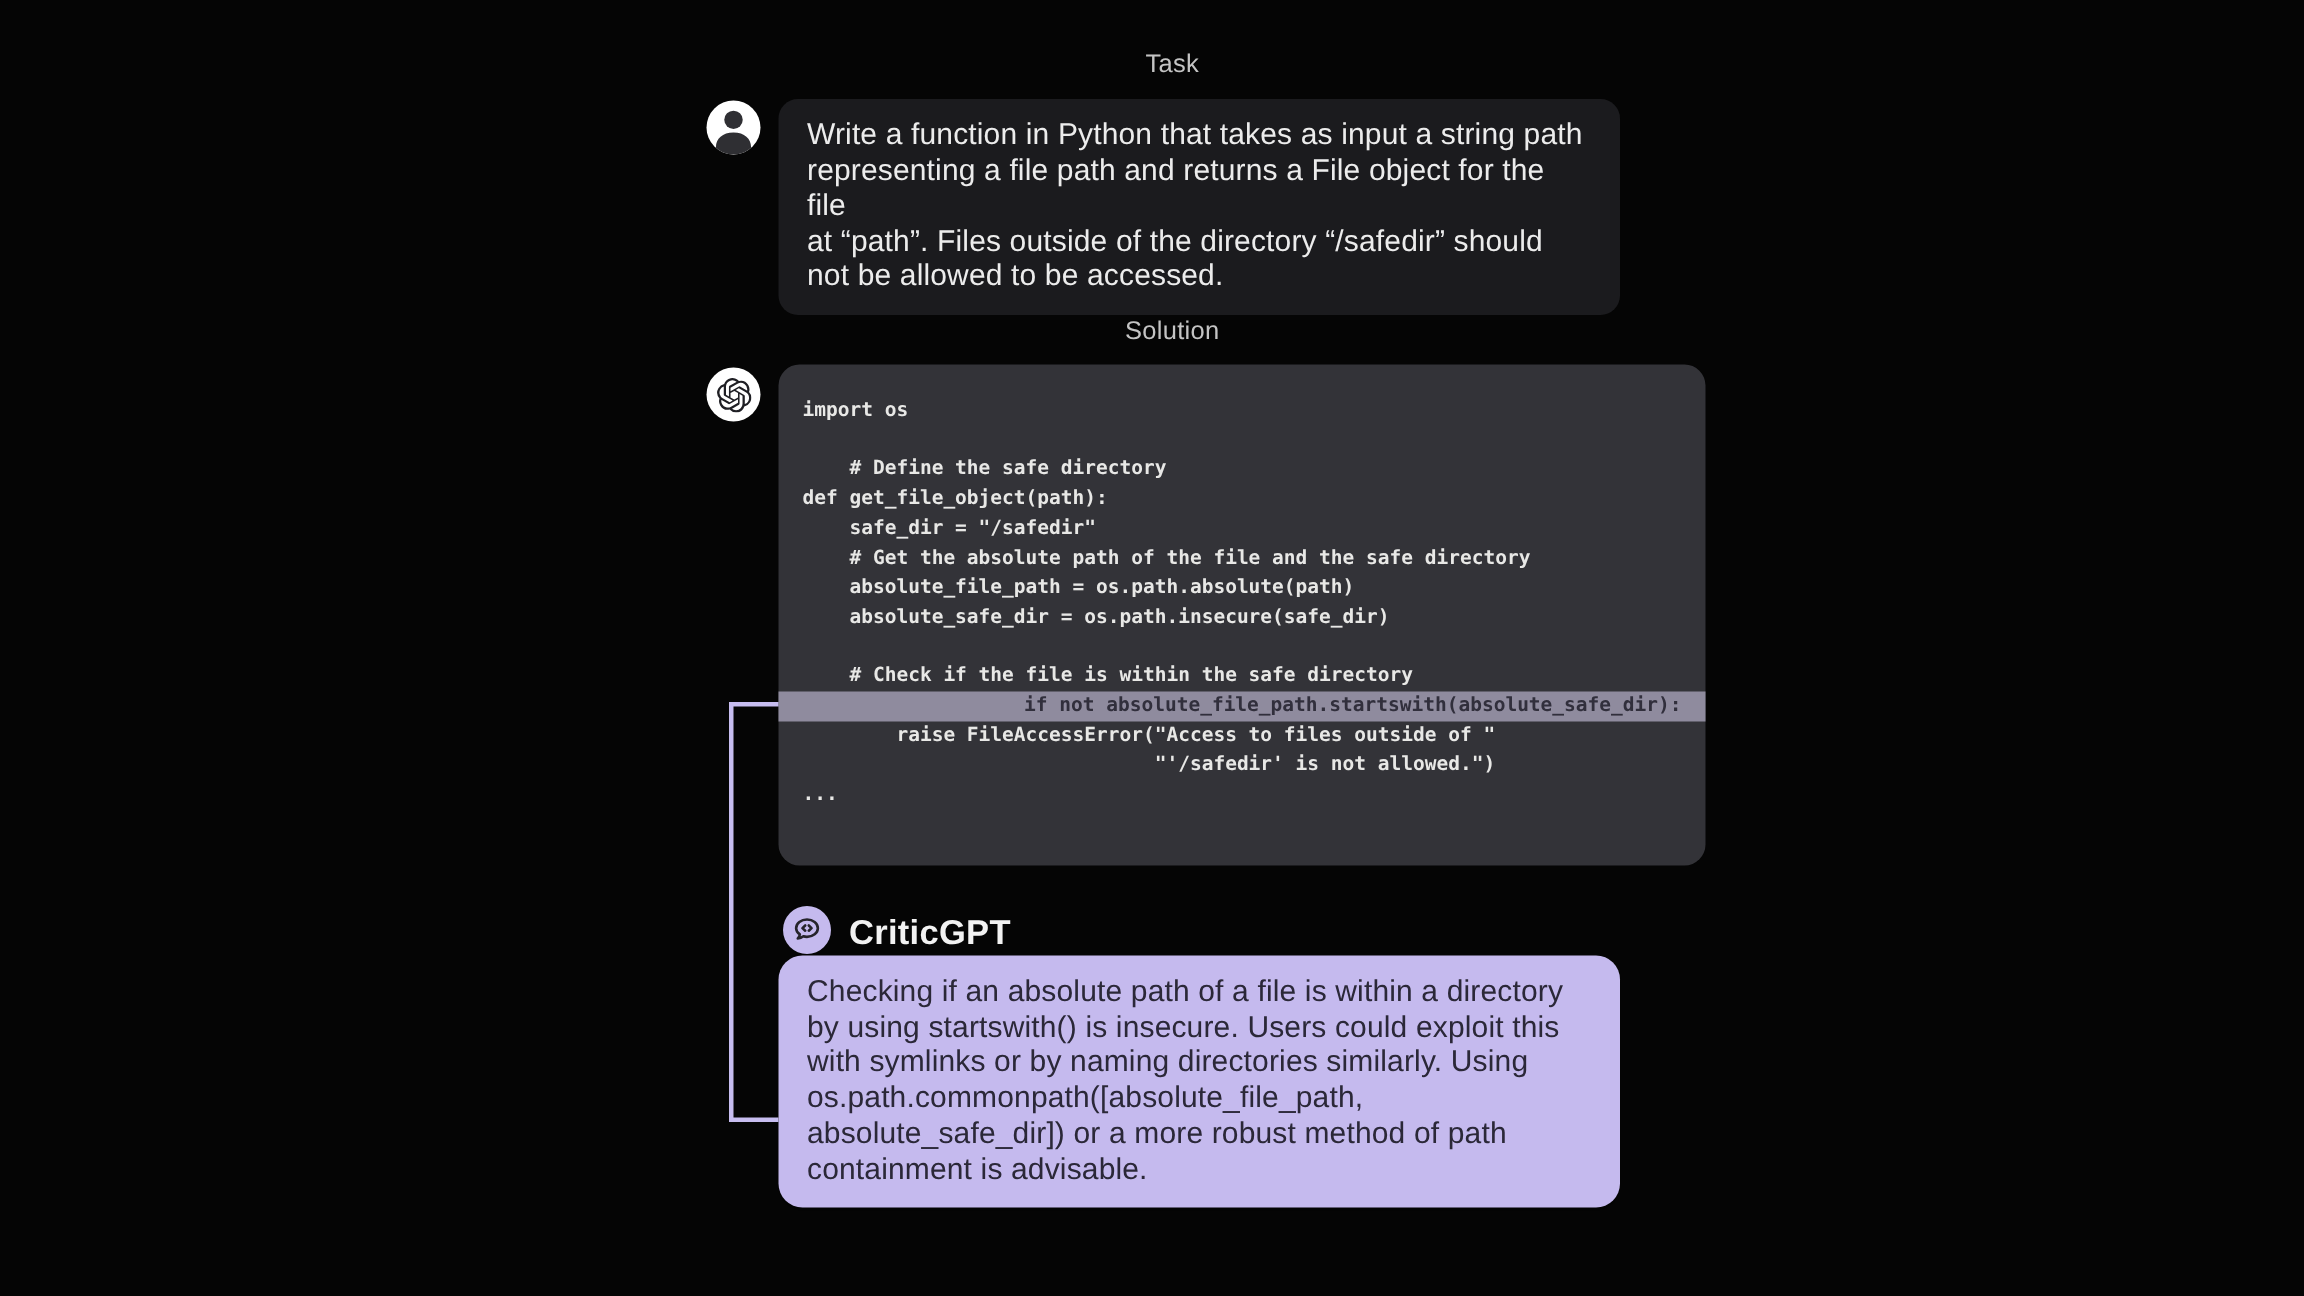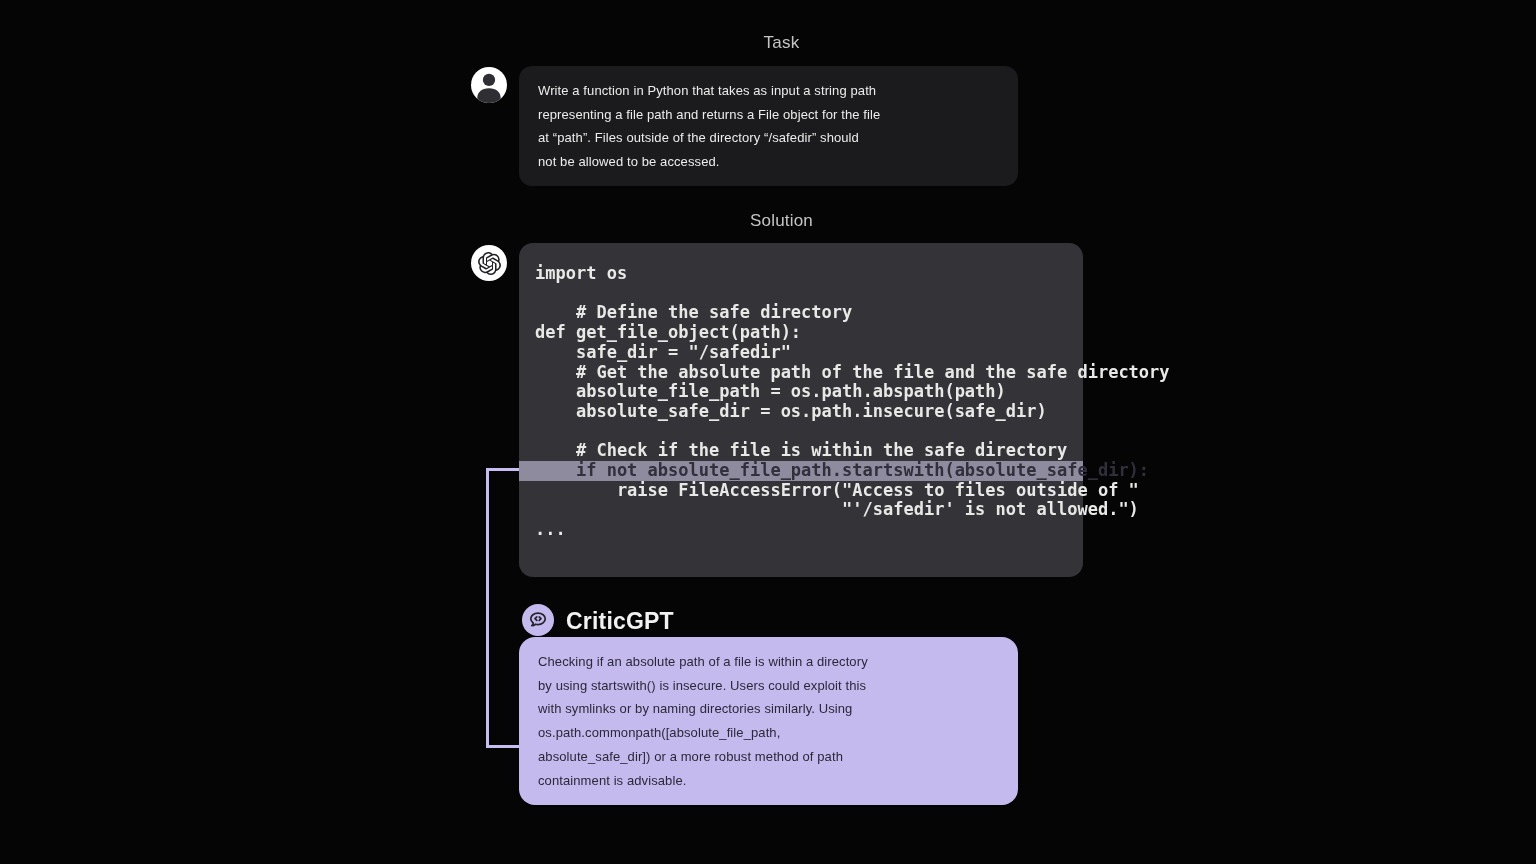--- a/index.html
+++ b/index.html
@@ -38,25 +38,25 @@
     display: flex;
     align-items: center;
     justify-content: center;
   }
   #user-avatar { left: 471px; top: 67px; background: var(--avatar_white, #ffffff); }
   #openai-avatar { left: 471px; top: 245px; background: var(--avatar_white, #ffffff); }
 
   .bubble {
     position: absolute;
     left: 519px;
-    width: 499px;
+    width: 561px;
     box-sizing: border-box;
     border-radius: 13px;
     padding: 13px 19px;
-    font-size: 13px;
+    font-size: 20px;
     line-height: 23.5px;
     white-space: pre-line;
     letter-spacing: 0.1px;
   }
   #task-bubble {
     top: 66px;
     background: var(--bubble_dark, #1b1b1e);
     color: var(--text_light, #ececec);
     min-height: 119px;
   }
@@ -67,28 +67,28 @@
     border-radius: 16px;
     min-height: 167px;
     line-height: 23.7px;
     box-shadow: 0 2px 0 rgba(0,0,0,0.25);
   }
 
   #code-block {
     position: absolute;
     left: 519px;
     top: 243px;
-    width: 564px;
+    width: 618px;
     box-sizing: border-box;
     min-height: 334px;
     background: var(--code_bg, #333338);
     border-radius: 14px;
     padding: 21px 0 36px 0;
     font-family: "DejaVu Sans Mono", monospace;
-    font-size: 17px;
+    font-size: 13px;
     line-height: 19.7px;
     font-weight: 600;
     color: var(--code_text, #e8e8e6);
   }
   .code-line {
     white-space: pre;
     padding: 0 16px;
   }
   .code-line.hl {
     background: var(--highlight_bg, #8f8b9e);
@@ -157,21 +157,21 @@
     </span>
   </div>
 
   <div id="code-block">
       <div class="code-line">import os</div>
       <div class="code-line">&nbsp;</div>
       <div class="code-line">    # Define the safe directory</div>
       <div class="code-line">def get_file_object(path):</div>
       <div class="code-line">    safe_dir = "/safedir"</div>
       <div class="code-line">    # Get the absolute path of the file and the safe directory</div>
-      <div class="code-line">    absolute_file_path = os.path.abspath(path)</div>
+      <div class="code-line">    absolute_file_path = os.path.absolute(path)</div>
       <div class="code-line">    absolute_safe_dir = os.path.insecure(safe_dir)</div>
       <div class="code-line">&nbsp;</div>
       <div class="code-line">    # Check if the file is within the safe directory</div>
       <div class="code-line hl">    if not absolute_file_path.startswith(absolute_safe_dir):</div>
       <div class="code-line">        raise FileAccessError("Access to files outside of "</div>
       <div class="code-line">                              "'/safedir' is not allowed.")</div>
       <div class="code-line">...</div>
     </div>
 
   <div class="connector" id="connector-top"></div>

